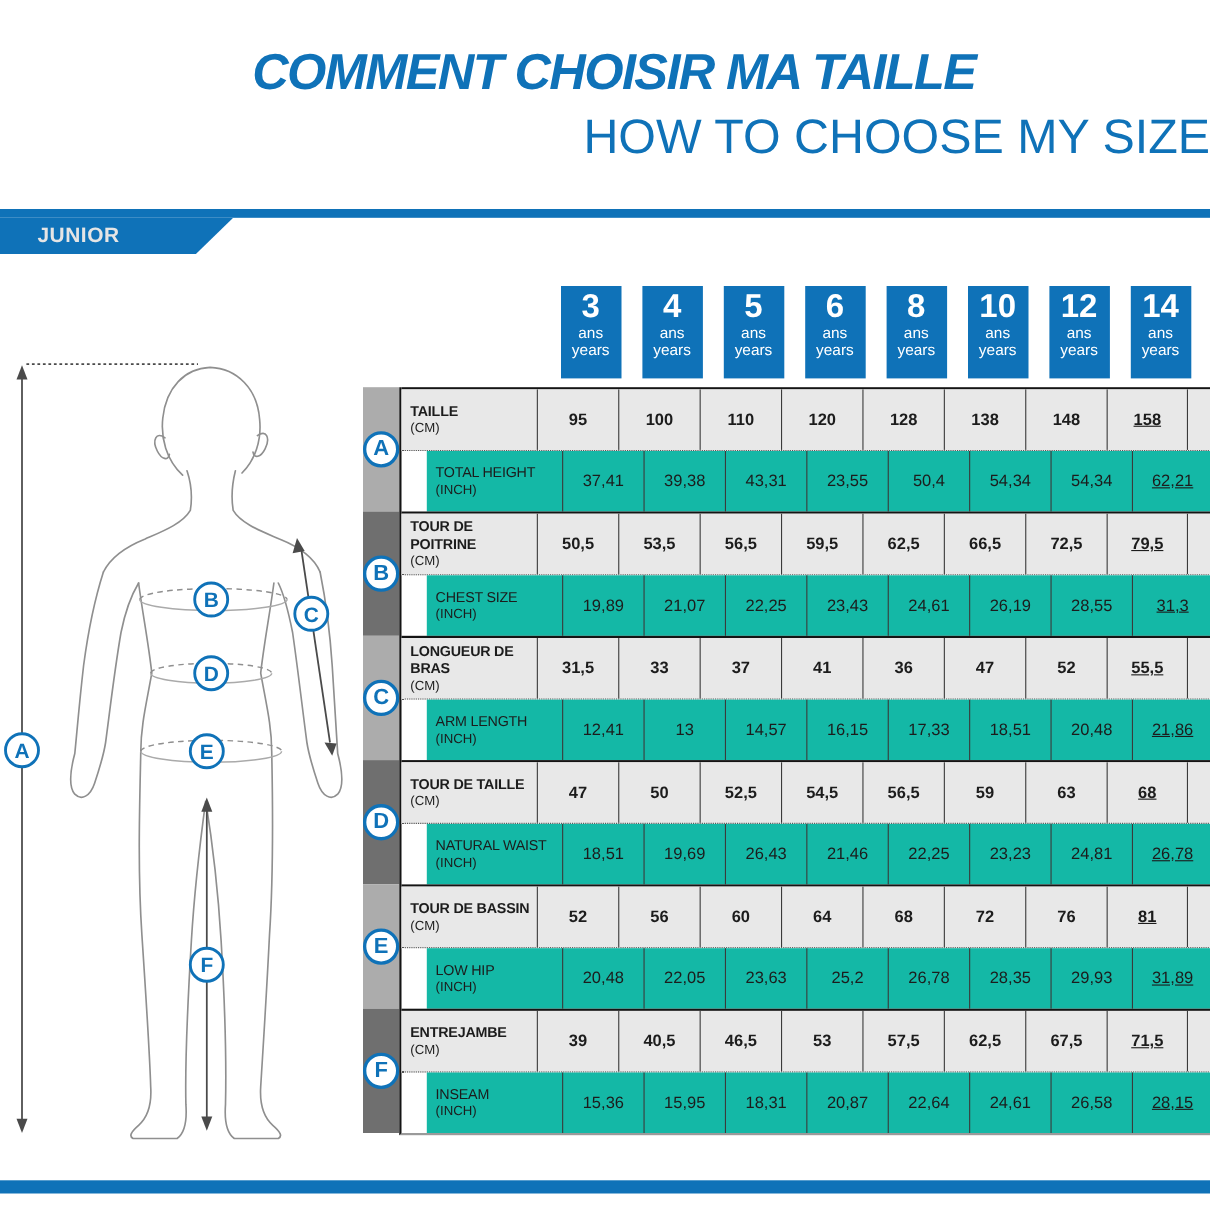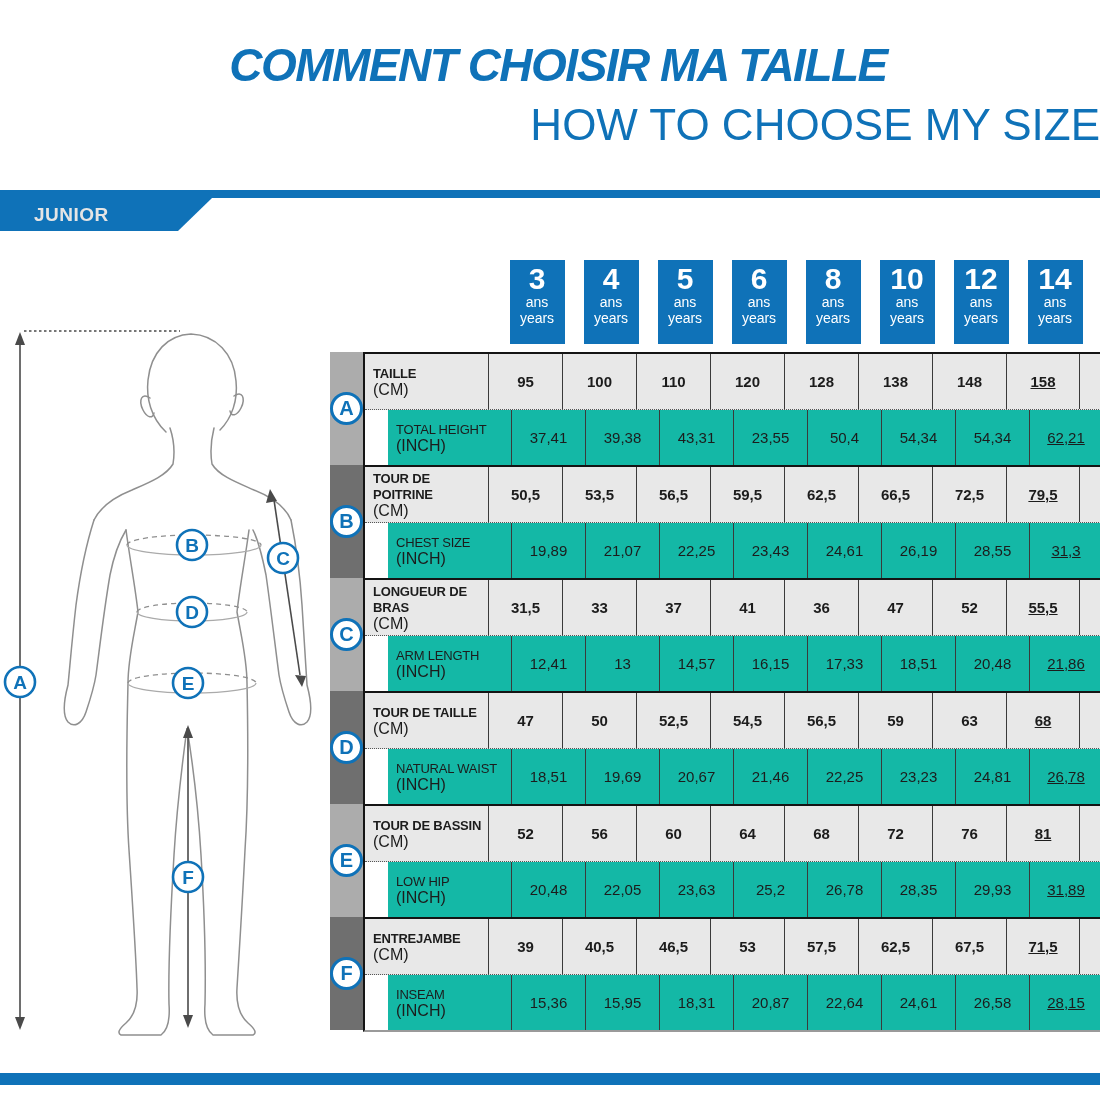--- a/index.html
+++ b/index.html
@@ -52,21 +52,21 @@
     display:flex;align-items:center;justify-content:center;box-sizing:border-box;}
   .rows-col{border-left:2px solid #141414;border-bottom:2px solid #9a9a9a;}
   .row-group{border-top:2px solid #141414;box-sizing:border-box;}
   .m-row{display:flex;height:55px;}
   .m-row.cm{background:#e8e8e8;border-bottom:1px dotted #555;}
   .m-row.inch{background:#14b8a6;margin-left:23px;}
   .label-cell{width:123px;display:flex;flex-direction:column;justify-content:center;
               padding-left:8px;box-sizing:border-box;color:#1c1c1c;}
   .label-main{font-size:13px;line-height:16px;letter-spacing:-0.2px;}
   .cm .label-main{font-weight:700;}
-  .label-unit{font-size:16px;line-height:15px;}
+  .label-unit{font-size:12px;line-height:15px;}
   .val-cell{width:74px;display:flex;align-items:center;justify-content:center;
             border-left:1px solid #3a3a3a;box-sizing:border-box;
             font-size:15px;color:#1c1c1c;}
   .cm .val-cell{font-weight:700;}
   .rows-col .m-row .val-cell:last-child{border-right:1px solid #3a3a3a;text-decoration:underline;}
 </style>
 </head>
 <body>
 
 <div class="abs title-fr">COMMENT CHOISIR MA TAILLE</div>
@@ -312,21 +312,21 @@
             <div class="val-cell">63</div>
             <div class="val-cell">68</div>
           </div>
           <div class="m-row inch">
             <div class="label-cell">
               <div class="label-main">NATURAL WAIST</div>
               <div class="label-unit">(INCH)</div>
             </div>
             <div class="val-cell">18,51</div>
             <div class="val-cell">19,69</div>
-            <div class="val-cell">20,67</div>
+            <div class="val-cell">26,43</div>
             <div class="val-cell">21,46</div>
             <div class="val-cell">22,25</div>
             <div class="val-cell">23,23</div>
             <div class="val-cell">24,81</div>
             <div class="val-cell">26,78</div>
           </div>
         </div>
         <div class="row-group">
           <div class="m-row cm">
             <div class="label-cell">

